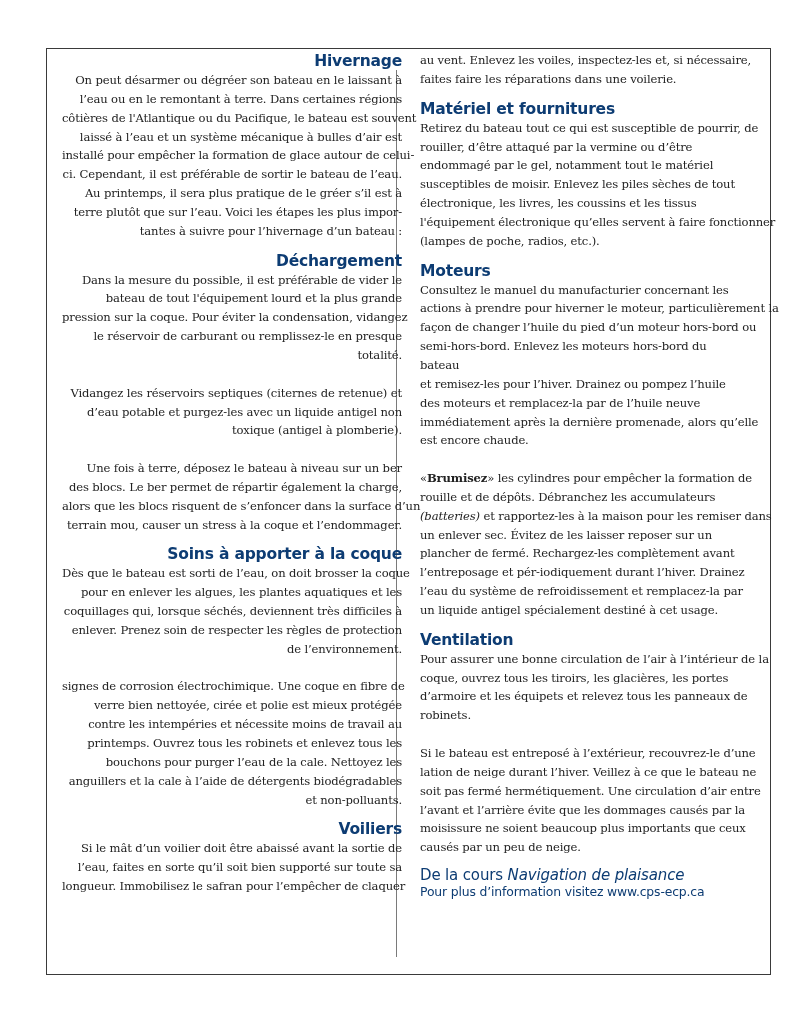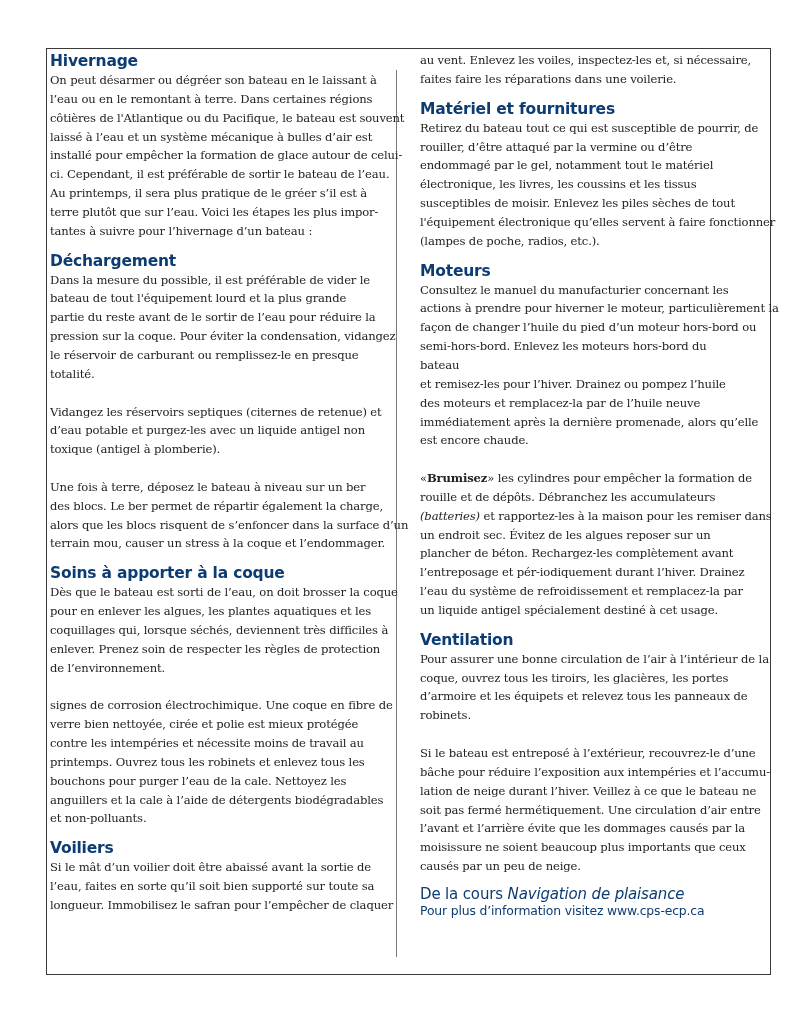--- a/index.html
+++ b/index.html
@@ -11,21 +11,21 @@
     .divider {
       position: absolute; left: 396px; top: 70px; width: 1px; height: 887px;
       background: #7a7a7a;
     }
     .col {
       position: absolute; top: 51px;
       font-family: "DejaVu Serif", "Liberation Serif", serif;
       font-size: 11.6px; line-height: 18.85px; color: #222222;
       letter-spacing: -0.15px;
     }
-    .col-left { left: 50px; width: 340px; }
+    .col-left { left: 62px; width: 340px; text-align: right; }
     .col-right { left: 404px; width: 340px; margin-left: 16px; }
     .line { white-space: nowrap; display: block; height: 18.85px; }
     .blank { display: block; height: 18.85px; }
     h2 {
       margin: 0; font-family: "DejaVu Sans", "Liberation Sans", sans-serif;
       font-weight: 600; font-size: 15.5px; line-height: 20px; color: #0d3c73;
       letter-spacing: -0.2px;
     }
     .section-gap { display: block; height: 10px; }
     .footer {
@@ -57,21 +57,20 @@
       <span class="line">tantes à suivre pour l’hivernage d’un bateau :</span>
     </div>
   </section>
   <span class="section-gap"></span>
 
   <section>
     <h2>Déchargement</h2>
     <div>
       <span class="line">Dans la mesure du possible, il est préférable de vider le</span>
       <span class="line">bateau de tout l'équipement lourd et la plus grande</span>
-      <span class="line">partie du reste avant de le sortir de l’eau pour réduire la</span>
       <span class="line">pression sur la coque. Pour éviter la condensation, vidangez</span>
       <span class="line">le réservoir de carburant ou remplissez-le en presque</span>
       <span class="line">totalité.</span>
     </div>
     <span class="blank"></span>
     <div>
       <span class="line">Vidangez les réservoirs septiques (citernes de retenue) et</span>
       <span class="line">d’eau potable et purgez-les avec un liquide antigel non</span>
       <span class="line">toxique (antigel à plomberie).</span>
     </div>
@@ -123,22 +122,22 @@
     <span class="line">faites faire les réparations dans une voilerie.</span>
   </div>
   <span class="section-gap"></span>
 
   <section>
     <h2>Matériel et fournitures</h2>
     <div>
       <span class="line">Retirez du bateau tout ce qui est susceptible de pourrir, de</span>
       <span class="line">rouiller, d’être attaqué par la vermine ou d’être</span>
       <span class="line">endommagé par le gel, notamment tout le matériel</span>
+      <span class="line">susceptibles de moisir. Enlevez les piles sèches de tout</span>
       <span class="line">électronique, les livres, les coussins et les tissus</span>
-      <span class="line">susceptibles de moisir. Enlevez les piles sèches de tout</span>
       <span class="line">l'équipement électronique qu’elles servent à faire fonctionner</span>
       <span class="line">(lampes de poche, radios, etc.).</span>
     </div>
   </section>
   <span class="section-gap"></span>
 
   <section>
     <h2>Moteurs</h2>
     <div>
       <span class="line">Consultez le manuel du manufacturier concernant les</span>
@@ -149,41 +148,40 @@
       <span class="line">et remisez-les pour l’hiver. Drainez ou pompez l’huile</span>
       <span class="line">des moteurs et remplacez-la par de l’huile neuve</span>
       <span class="line">immédiatement après la dernière promenade, alors qu’elle</span>
       <span class="line">est encore chaude.</span>
     </div>
     <span class="blank"></span>
     <div>
       <span class="line"><span>«</span><b>Brumisez</b><span>»</span><span> les cylindres pour empêcher la formation de</span></span>
       <span class="line">rouille et de dépôts. Débranchez les accumulateurs</span>
       <span class="line"><i>(batteries)</i><span> et rapportez-les à la maison pour les remiser dans</span></span>
-      <span class="line">un endroit sec. Évitez de les algues reposer sur un</span>
-      <span class="line">plancher de béton. Rechargez-les complètement avant</span>
+      <span class="line">un enlever sec. Évitez de les laisser reposer sur un</span>
+      <span class="line">plancher de fermé. Rechargez-les complètement avant</span>
       <span class="line">l’entreposage et pér-iodiquement durant l’hiver. Drainez</span>
       <span class="line">l’eau du système de refroidissement et remplacez-la par</span>
       <span class="line">un liquide antigel spécialement destiné à cet usage.</span>
     </div>
   </section>
   <span class="section-gap"></span>
 
   <section>
     <h2>Ventilation</h2>
     <div>
       <span class="line">Pour assurer une bonne circulation de l’air à l’intérieur de la</span>
       <span class="line">coque, ouvrez tous les tiroirs, les glacières, les portes</span>
       <span class="line">d’armoire et les équipets et relevez tous les panneaux de</span>
       <span class="line">robinets.</span>
     </div>
     <span class="blank"></span>
     <div>
       <span class="line">Si le bateau est entreposé à l’extérieur, recouvrez-le d’une</span>
-      <span class="line">bâche pour réduire l’exposition aux intempéries et l’accumu-</span>
       <span class="line">lation de neige durant l’hiver. Veillez à ce que le bateau ne</span>
       <span class="line">soit pas fermé hermétiquement. Une circulation d’air entre</span>
       <span class="line">l’avant et l’arrière évite que les dommages causés par la</span>
       <span class="line">moisissure ne soient beaucoup plus importants que ceux</span>
       <span class="line">causés par un peu de neige.</span>
     </div>
   </section>
   <span class="section-gap"></span>
 
   <div class="footer">

